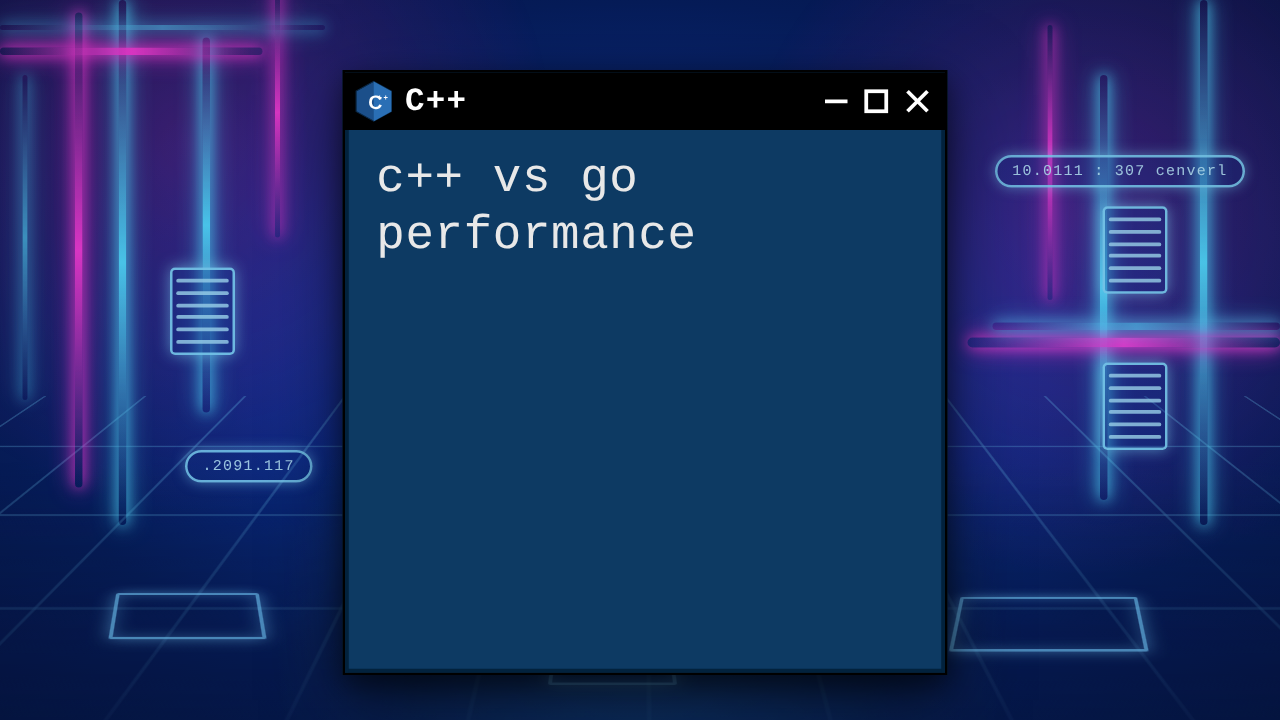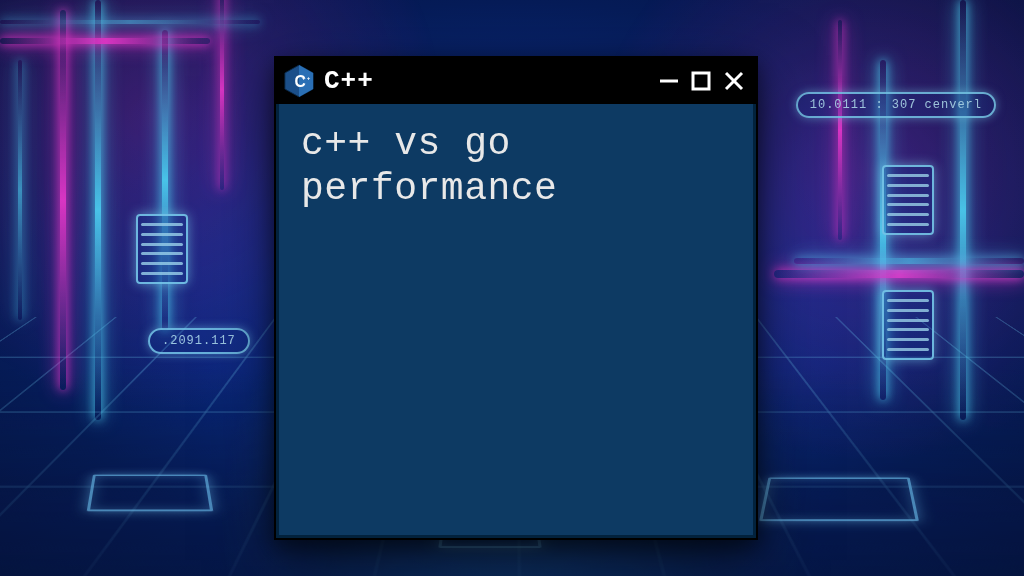--- a/index.html
+++ b/index.html
@@ -87,20 +87,21 @@
       border-radius:30px;
       height:26px;
       padding:0 12px;
       font-size:12px;
       color:rgba(200,245,255,0.9);
       display:flex;
       align-items:center;
       box-shadow:0 0 10px rgba(140,230,255,0.5);
       background:rgba(20,60,150,0.2);
       letter-spacing:1px;
+      margin-top:32px;
     }
 
     .sq {
       position:absolute;
       border:3px solid rgba(120,210,255,0.7);
       box-shadow:0 0 15px rgba(120,210,255,0.5), inset 0 0 15px rgba(120,210,255,0.3);
       border-radius:2px;
     }
 
     

